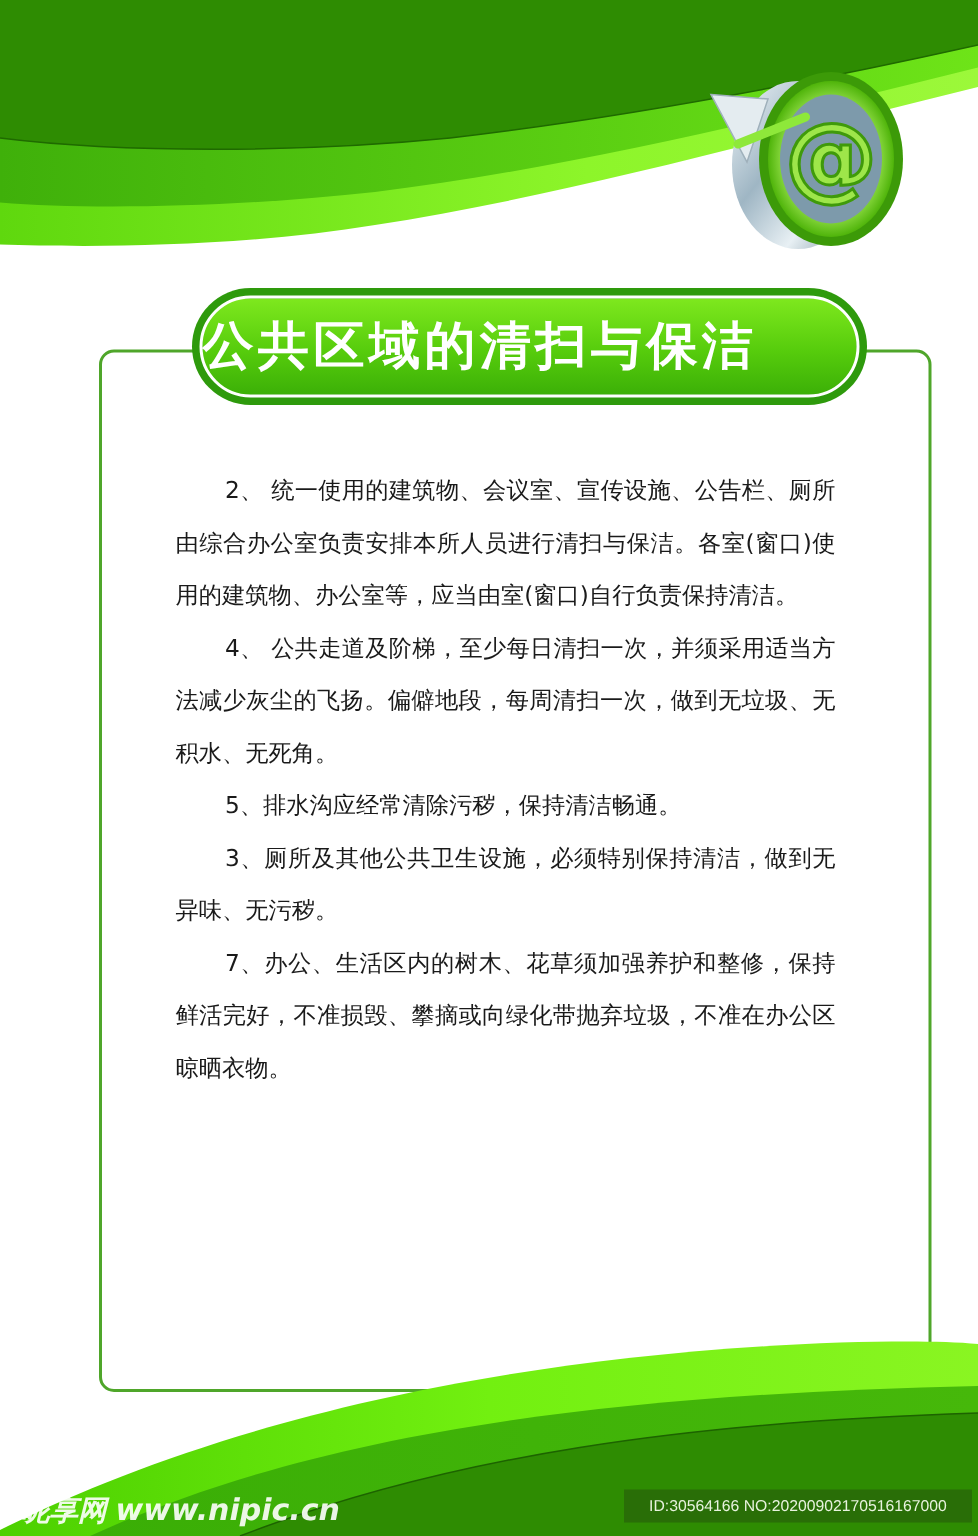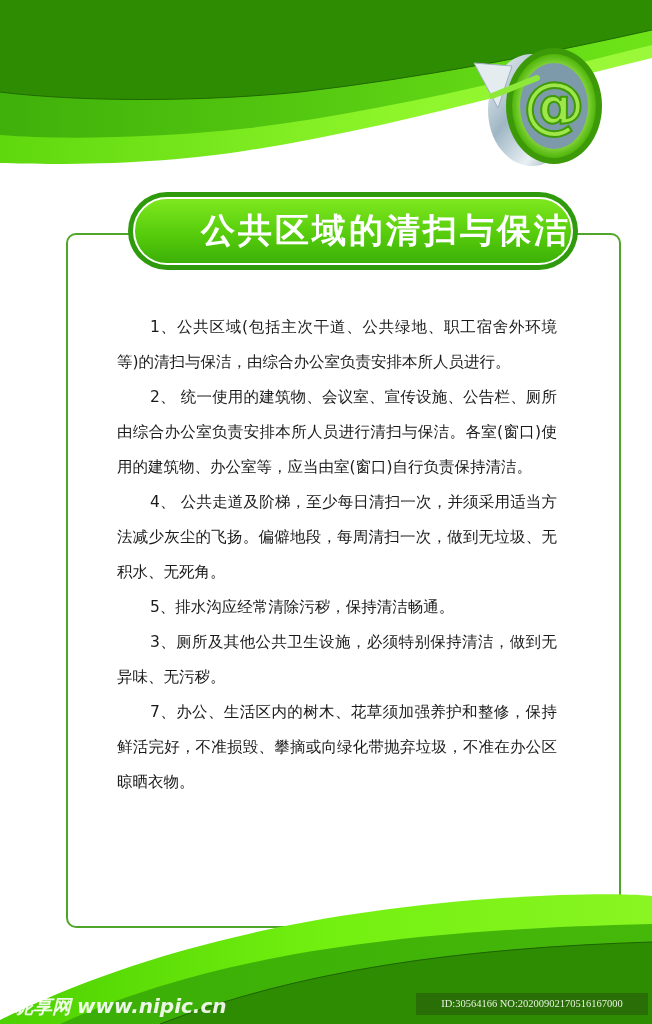--- a/index.html
+++ b/index.html
@@ -19,42 +19,42 @@
   .title-pill {
     position: absolute; left: 128px; top: 192px; width: 450px; height: 78px;
     border-radius: 40px;
     background: #2e9a0c;
     box-sizing: border-box; padding: 5px;
   }
   .title-inner {
     width: 100%; height: 100%; border-radius: 36px; box-sizing: border-box;
     border: 2px solid #ffffff;
     background: linear-gradient(180deg, #7ee81e 0%, #56cc0c 55%, #3cb007 100%);
-    display: flex; align-items: center; justify-content: flex-end;
+    display: flex; align-items: center; justify-content: flex-start;
   }
   .title-text {
     color: #ffffff; font-size: 34px; font-weight: bold; letter-spacing: 3px;
     font-family: "DejaVu Sans", sans-serif;
   }
   .content {
     position: absolute; left: 117px; top: 310px; width: 440px;
     font-size: 15.5px; line-height: 35px; color: #1a1a1a;
   }
   .para { margin: 0; text-indent: 33px; text-align: justify; }
   .watermark-logo {
     position: absolute; left: 14px; top: 994px; color: rgba(255,255,255,0.9);
     font-size: 19px; font-weight: bold; font-style: italic;
     font-family: "DejaVu Sans", sans-serif;
   }
   .watermark-logo .url { font-size: 20px; margin-left: 6px; }
   .watermark-id {
     position: absolute; left: 416px; top: 993px; width: 232px; height: 22px;
     background: rgba(40,100,10,0.75); color: #e8f3de;
     font-size: 10.5px; line-height: 22px; text-align: center;
-    font-family: Liberation Serif, serif;
+    font-family: Liberation Sans, sans-serif;
   }
 </style>
 </head>
 <body>
 
 <svg class="top-wave" viewBox="0 0 652 180" preserveAspectRatio="none">
   <defs>
     <linearGradient id="lg1" x1="0" y1="0" x2="1" y2="0">
       <stop offset="0" stop-color="#5fd80e"></stop>
       <stop offset="0.6" stop-color="#8df52a"></stop>
@@ -95,21 +95,20 @@
 
 <div class="frame"></div>
 
 <div class="title-pill">
   <div class="title-inner">
     <span class="title-text">公共区域的清扫与保洁</span>
   </div>
 </div>
 
 <div class="content">
-  <p class="para">1、公共区域(包括主次干道、公共绿地、职工宿舍外环境等)的清扫与保洁，由综合办公室负责安排本所人员进行。</p>
   <p class="para">2、 统一使用的建筑物、会议室、宣传设施、公告栏、厕所由综合办公室负责安排本所人员进行清扫与保洁。各室(窗口)使用的建筑物、办公室等，应当由室(窗口)自行负责保持清洁。</p>
   <p class="para">4、 公共走道及阶梯，至少每日清扫一次，并须采用适当方法减少灰尘的飞扬。偏僻地段，每周清扫一次，做到无垃圾、无积水、无死角。</p>
   <p class="para">5、排水沟应经常清除污秽，保持清洁畅通。</p>
   <p class="para">3、厕所及其他公共卫生设施，必须特别保持清洁，做到无异味、无污秽。</p>
   <p class="para">7、办公、生活区内的树木、花草须加强养护和整修，保持鲜活完好，不准损毁、攀摘或向绿化带抛弃垃圾，不准在办公区晾晒衣物。</p>
 </div>
 
 <svg class="bottom-wave" viewBox="0 0 652 144" preserveAspectRatio="none">
   <defs>
     <linearGradient id="bg1" x1="0" y1="0" x2="1" y2="0">

